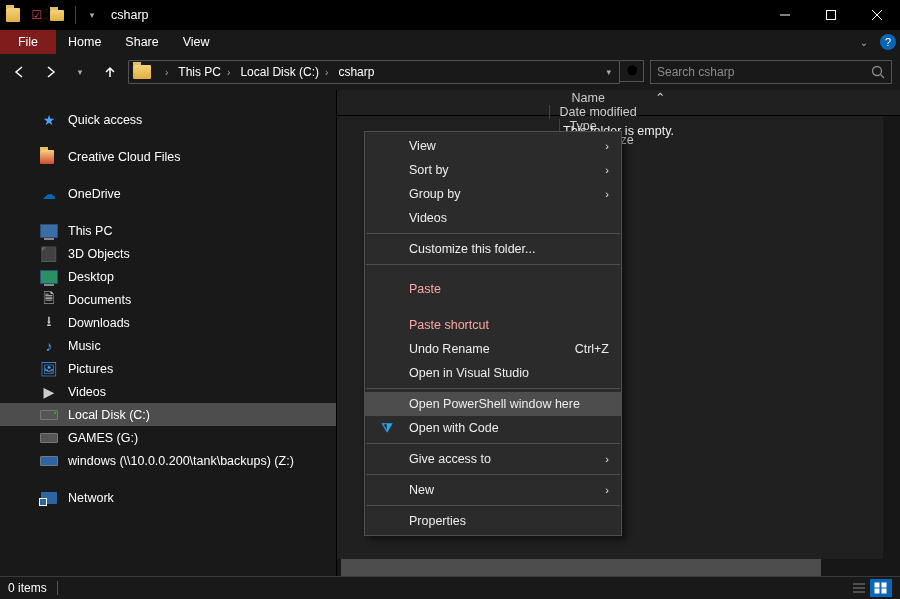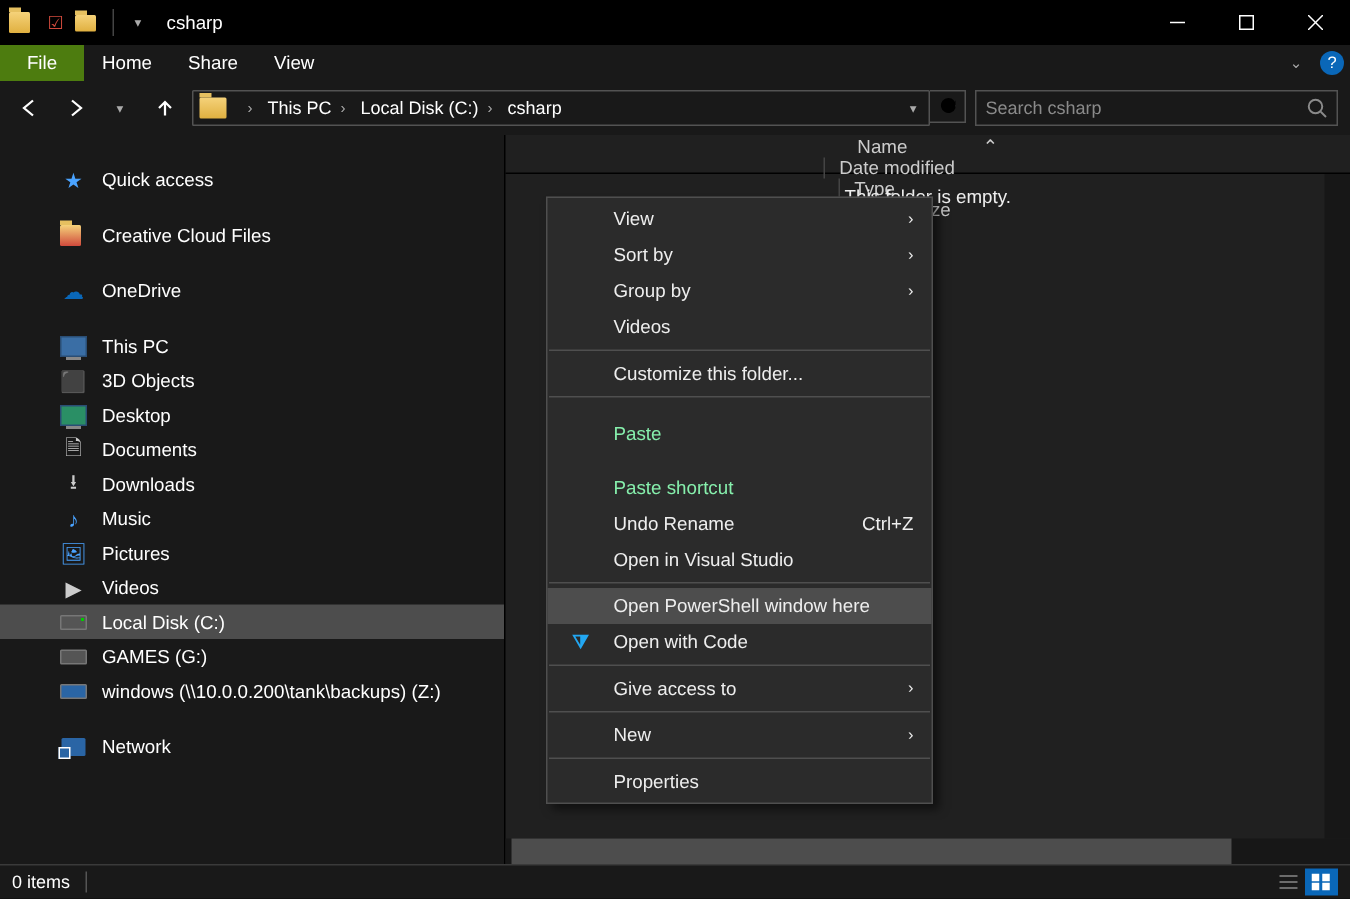--- a/index.html
+++ b/index.html
@@ -10,21 +10,21 @@
   .tb-icons { display: flex; align-items: center; gap: 4px; padding: 0 6px; }
   .tb-icon { width: 18px; height: 18px; display: flex; align-items: center; justify-content: center; font-size: 12px; }
   .tb-vert { width:1px; height:18px; background:#444; margin:0 3px;}
   .tb-title { padding-left: 4px; font-size: 12.5px; }
   .tb-spacer { flex: 1; }
   .wc { width: 46px; height: 30px; display: flex; align-items: center; justify-content: center; }
   .wc svg { stroke:#fff; fill:none; }
 
   
   .ribbon { height: 24px; background: #191919; display: flex; align-items: stretch; }
-  .file-tab { background:#4d7c0f; color:#fff; width:56px; display:flex; align-items:center; justify-content:center; font-size:12.5px;}
+  .file-tab { background:#7f1d1d; color:#fff; width:56px; display:flex; align-items:center; justify-content:center; font-size:12.5px;}
   .rtab { padding: 0 12px; display:flex; align-items:center; font-size:12.5px;}
   .ribbon-spacer { flex:1; }
   .rib-ctrl { width: 24px; display:flex; align-items:center; justify-content:center; }
   .help-icon { width:16px; height:16px; border-radius:50%; background:#0a67b8; color:#fff; display:flex; align-items:center; justify-content:center; font-size:11px;}
 
   
   .navrow { height: 36px; background:#191919; display:flex; align-items:center; padding: 0 8px; gap:6px;}
   .navbtn { width:24px; height:24px; display:flex; align-items:center; justify-content:center; border-radius:2px;}
   .navbtn svg { stroke:#fff; fill:none; }
   .addr { flex:1; height:24px; border:1px solid #535353; background:#191919; display:flex; align-items:center; padding:0 4px; gap:4px; border-radius:1px;}
@@ -59,21 +59,21 @@
   .area { flex:1;}
   .hscroll { height:17px; background:#171717; display:flex;}
   .hscroll .thumb { margin-left:4px; width:480px; height:100%; background:#4d4d4d;}
   .vscroll { position:absolute; right:0; top:26px; bottom:17px; width:17px; background:#171717;}
 
   
   .ctxmenu { position:absolute; left:364px; top:131px; width:258px; background:#2b2b2b; border:1px solid #4f4f4f; box-shadow: 4px 4px 6px rgba(0,0,0,.5); font-size:12.5px; z-index:10; padding:2px 0;}
   .mi { height:24px; display:flex; align-items:center; padding-left:44px; padding-right:12px; position:relative; color:#eee;}
   .mi .arrow { margin-left:auto; font-size:11px;}
   .mi .short { margin-left:auto; color:#eee;}
-  .mi.disabled { color:#86efac;margin-top:12px;}
+  .mi.disabled { color:#fca5a5;margin-top:12px;}
   .mi.highlight { background:#4d4d4d;}
   .mi .micon { position:absolute; left:14px; width:16px; height:16px; display:flex; align-items:center; justify-content:center;}
   .msep { height:1px; background:#4f4f4f; margin:3px 1px;}
 
   
   .status { position:absolute; left:0; right:0; bottom:0; height:23px; background:#191919; border-top:1px solid #3a3a3a; display:flex; align-items:center; font-size:12px; padding:0 8px;}
   .status .vl { border-left:1px solid #555; height:14px; margin-left:10px;}
   .status .sp { flex:1;}
   .sbtn { width:22px; height:18px; display:flex; align-items:center; justify-content:center;}
 

